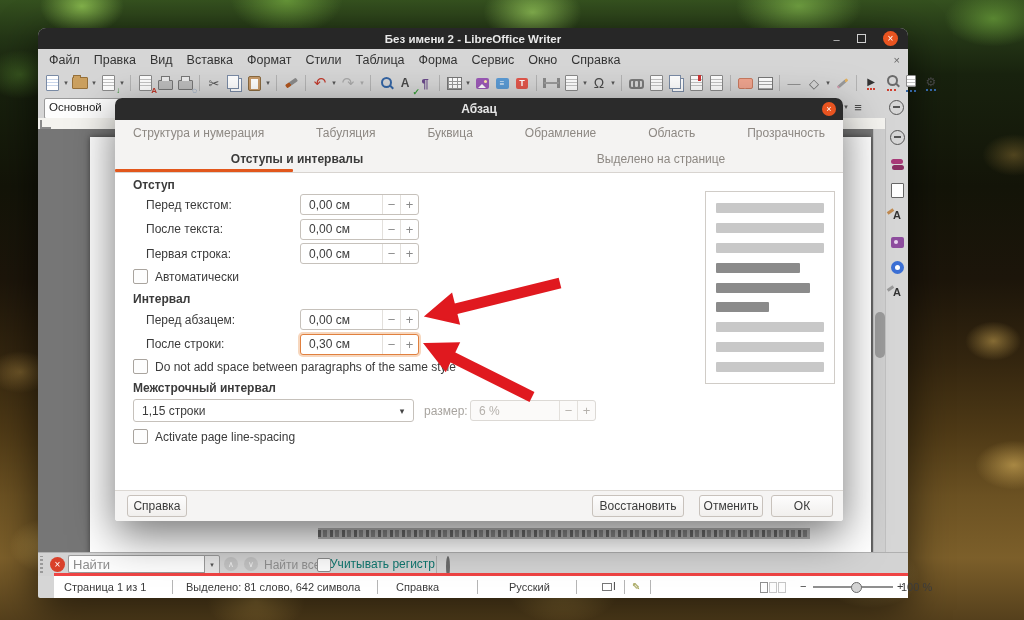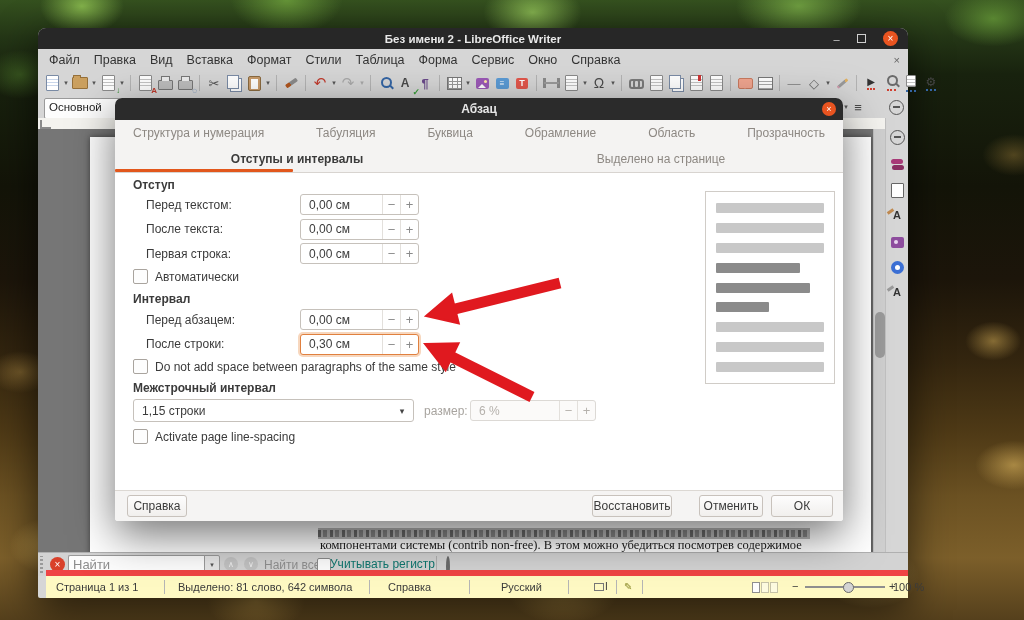--- a/index.html
+++ b/index.html
@@ -144,21 +144,21 @@
        background:#e6e6e6;display:flex;align-items:center;justify-content:center;font-size:7px;color:#555}
   .findnav{position:absolute;top:4px;width:14px;height:14px;border-radius:50%;background:#c2c2c2;color:#efefef;
        font-size:8px;display:flex;align-items:center;justify-content:center}
   #findall{position:absolute;left:226px;top:5px;font-size:12px;color:#8f8f8f}
   #matchcase-box{position:absolute;left:279px;top:5px;width:12px;height:12px;background:#fdfdfd;border:1px solid #8a8a8a;border-radius:2px}
   #matchcase-label{position:absolute;left:292px;top:4px;font-size:12px;color:#0f766e}
   #findsep{position:absolute;left:398px;top:3px;bottom:3px;width:1px;background:#b0b0b0}
   #findfr{position:absolute;left:408px;top:5px}
 
   
-  #statusbar{position:absolute;left:8px;right:0;bottom:0;height:22px;background:#fef9c3;border-top:6px solid #ef4444;
+  #statusbar{position:absolute;left:16px;right:0;bottom:0;height:22px;background:#ffffff;border-top:3px solid #ef4444;
        font-size:11px;color:#3b3b3b}
   .st{position:absolute;top:5px;white-space:nowrap}
   .ssep{position:absolute;top:4px;width:1px;height:14px;background:#b5b5b5}
   .vpg{position:absolute;top:6px;display:flex;gap:1px}
   .vp{width:6px;height:9px;background:#fdfdfd;border:1px solid #8f8f8f}
   #zoomslider{position:absolute;top:10px;left:759px;width:80px;height:2px;background:#8f8f8f}
   #zoomslider .tick{position:absolute;left:50%;top:-3px;width:1px;height:8px;background:#8f8f8f}
   #zoomslider .knob{position:absolute;left:47%;top:-4px;width:9px;height:9px;border-radius:50%;background:#d3d3d3;border:1px solid #6a6a6a}
   .zminus{position:absolute;top:4px;left:746px}.zplus{position:absolute;top:4px;left:843px}
   #ovw{display:flex;align-items:center;gap:1px}
@@ -381,21 +381,20 @@
     </div>
   </div>
 
   <div id="ruler">
       <span class="corner"></span>
     </div>
 
   <div id="docarea">
     <div id="docpage">
       <div id="sel-line"></div>
-      <div class="docline" style="top:401px">компонентами системы (contrib non-free). В этом можно убедиться посмотрев содержимое</div>
       <div class="docline" style="top:413px"><span>файла </span><b>/etc/apt/sources.list</b><span>:</span></div>
     </div>
   </div>
 
   <div id="vscroll">
       <div class="thumb"></div>
     </div>
 
   <div id="sidebar">
     <span class="sbi" style="top:9px">
@@ -578,21 +577,21 @@
         <div class="pbar" data-shade="dark" style="width: 87%;"></div>
         <div class="pbar" data-shade="dark" style="width: 49%;"></div>
         <div class="pbar" data-shade="light" style="width: 100%;"></div>
         <div class="pbar" data-shade="light" style="width: 100%;"></div>
         <div class="pbar" data-shade="light" style="width: 100%;"></div>
       </div>
   </div>
 
   <div id="dlg-buttons">
     <span class="dbtn" style="left:12px;width:60px">Справка</span>
-    <span class="dbtn" style="left:477px;width:80px">Восстановить</span>
+    <span class="dbtn" style="left:477px;width:92px">Восстановить</span>
     <span class="dbtn" style="left:584px;width:64px">Отменить</span>
     <span class="dbtn" style="left:656px;width:62px">ОК</span>
   </div>
 </div>
 
 <svg id="arrows" viewBox="0 0 1024 620">
   <g fill="#e0191f" stroke="#e0191f">
     <line x1="560" y1="283" x2="455" y2="309" stroke-width="11"></line>
     <polygon points="426,316 451.5,294.2 458.8,323.3" stroke-width="2"></polygon>
   </g>

